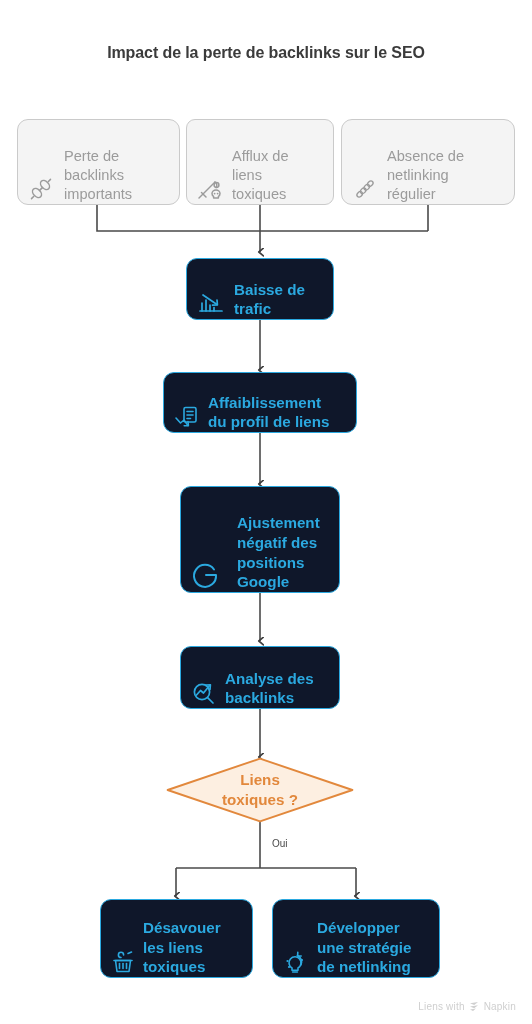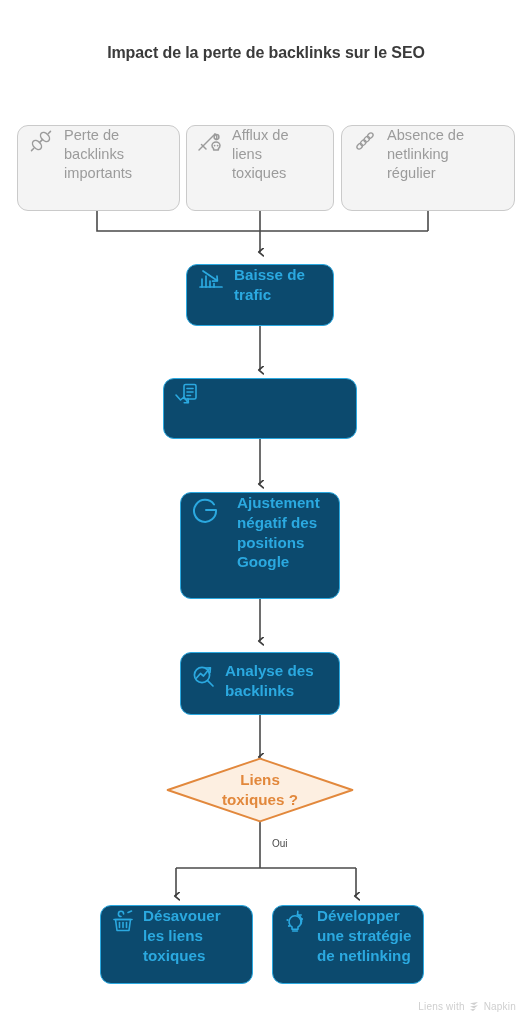--- a/index.html
+++ b/index.html
@@ -26,26 +26,25 @@
     font-size: 16px;
     font-weight: bold;
     color: #3b3b3b;
     letter-spacing: -0.1px;
   }
 
   
   .node {
     position: absolute;
     display: flex;
-    align-items: flex-start;
+    align-items: flex-end;
     justify-content: flex-start;
     border-radius: 11px;
     box-sizing: border-box;
     z-index: 3;
-    margin-top: 6px;
   }
   .node .icon {
     flex: 0 0 auto;
     display: flex;
     align-items: center;
     justify-content: center;
   }
   .node .label {
     flex: 1 1 auto;
     line-height: 1.30;
@@ -54,21 +53,21 @@
   
   .node.gray {
     background: #f4f4f4;
     border: 1.4px solid #cacaca;
     color: #9b9b9b;
   }
   .node.gray .label { font-size: 14.6px; color: #9b9b9b; }
 
   
   .node.blue {
-    background: #0c4a6e;
+    background: #0f172a;
     border: 1.8px solid #2ba9e0;
     color: #2ba9e0;
   }
   .node.blue .label { font-size: 15.2px; color: #2ba9e0; font-weight: bold; }
 
   
   .diamond-wrap {
     position: absolute;
     z-index: 3;
   }
@@ -232,20 +231,22 @@
         <g stroke="#2ba9e0" stroke-width="1.6" fill="none" stroke-linecap="round" stroke-linejoin="round">
           <rect x="12" y="5.5" width="12" height="14.5" rx="1.6"></rect>
           <line x1="15" y1="9.5" x2="21" y2="9.5"></line>
           <line x1="15" y1="13" x2="21" y2="13"></line>
           <line x1="15" y1="16.5" x2="18.5" y2="16.5"></line>
           <polyline points="4,16 8.5,21 12,18 16,23.5"></polyline>
           <polyline points="12.2,23.8 16.4,23.6 16,19.6"></polyline>
         </g>
       </svg>
     </span>
+    <span class="label" style="white-space:pre-line;">Affaiblissement
+du profil de liens</span>
   </div>
 
   <div class="node blue" style="left:180px; top:486px; width:160px; height:107px; padding:0 10px 0 8px; gap:14px;">
     <span class="icon">
       <svg width="34" height="34" viewBox="0 0 34 34">
         <g stroke="#2ba9e0" stroke-width="2" fill="none" stroke-linecap="round" stroke-linejoin="round">
           <path d="M25,11.5 A11,11 0 1,0 27,17 L17,17"></path>
         </g>
       </svg>
     </span>
@@ -292,21 +293,21 @@
           <path d="M12,10.5 a2.6,2.6 0 1,1 2.6,-2.6"></path>
           <line x1="19" y1="6.5" x2="22.5" y2="5"></line>
         </g>
       </svg>
     </span>
     <span class="label" style="white-space:pre-line;">Désavouer
 les liens
 toxiques</span>
   </div>
 
-  <div class="node blue" style="left:272px; top:899px; width:152px; height:79px; padding:0 10px 0 8px; gap:6px;">
+  <div class="node blue" style="left:272px; top:899px; width:168px; height:79px; padding:0 10px 0 8px; gap:6px;">
     <span class="icon">
       <svg width="30" height="30" viewBox="0 0 30 30">
         <g stroke="#2ba9e0" stroke-width="1.6" fill="none" stroke-linecap="round" stroke-linejoin="round">
           <path d="M11,21 a6,6 0 1,1 6,0 l0,2.2 l-6,0 Z"></path>
           <line x1="11.6" y1="25" x2="16.4" y2="25"></line>
           <path d="M20,18 a7,7 0 0,0 -3.6,-9.4"></path>
           <polyline points="16.8,5.4 16.6,9 20.2,9"></polyline>
           <circle cx="21" cy="13" r="1.1" fill="#2ba9e0" stroke="none"></circle>
           <circle cx="6.5" cy="14" r="1.1" fill="#2ba9e0" stroke="none"></circle>
           <circle cx="8" cy="20" r="1.1" fill="#2ba9e0" stroke="none"></circle>

